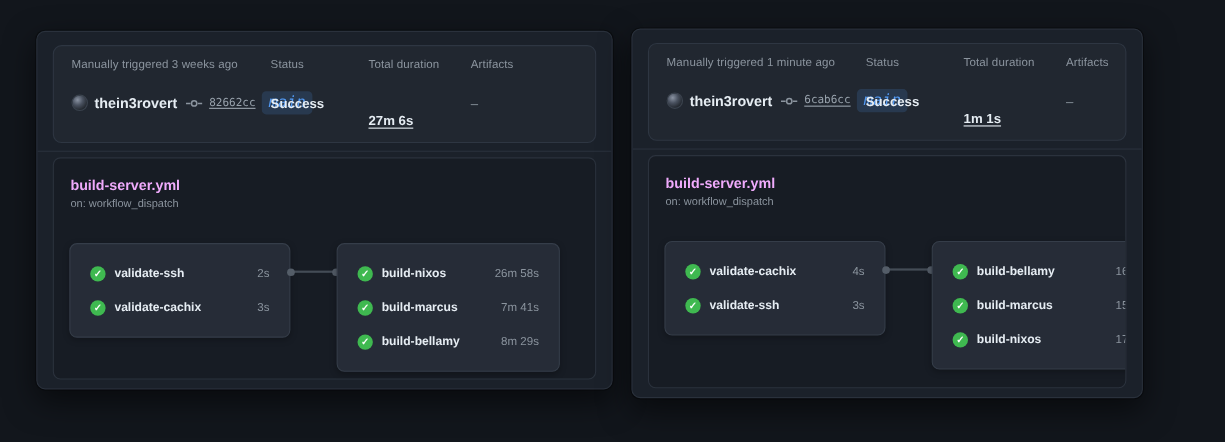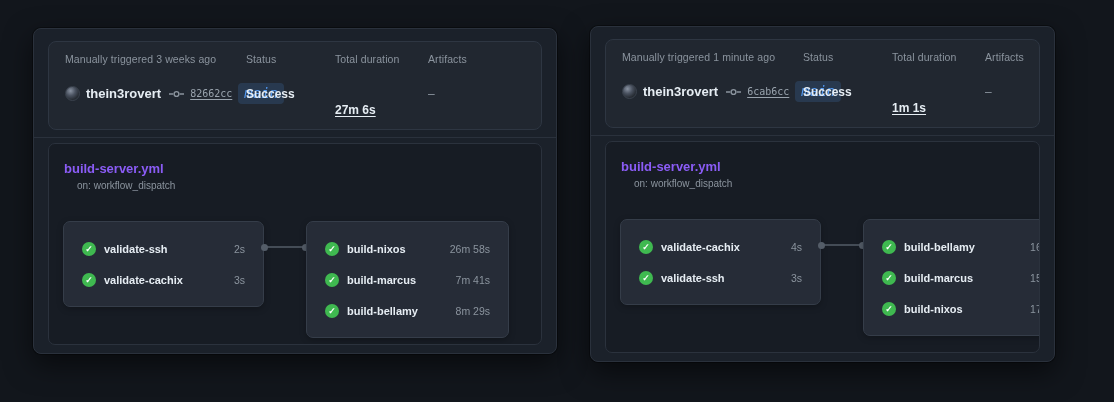--- a/index.html
+++ b/index.html
@@ -18,21 +18,21 @@
     background: #1b212a;
     border: 1px solid #2a313c;
     border-radius: 8px;
     box-shadow: 0 0 0 1px rgba(0,0,0,.35), 0 10px 28px rgba(0,0,0,.55);
     display: flex;
     flex-direction: column;
     padding: 12px 14px 8px 14px;
     overflow: hidden;
   }
   .window-left  { left: 33px;  top: 28px; width: 524px; height: 326px; }
-  .window-right { left: 590px; top: 26px; width: 465px; height: 336px; }
+  .window-right { left: 574px; top: 26px; width: 465px; height: 336px; }
 
   
   .run-header {
     background: #212730;
     border: 1px solid #2e3642;
     border-radius: 8px;
     padding: 11px 16px 12px 16px;
     display: grid;
     grid-template-columns: 181px 89px 93px 1fr;
     grid-template-rows: auto auto;
@@ -81,22 +81,22 @@
   .panel {
     margin-top: 5px;
     flex: 1 1 auto;
     background: #171c24;
     border: 1px solid #2b323d;
     border-radius: 7px;
     position: relative;
     padding: 17px 15px;
     overflow: hidden;
   }
-  .wf-title { font-size: 13px; font-weight: bold; color: #8b5cf6; }
-  .wf-sub { font-size: 10px; color: #8b949e; margin-top: 4px; margin-left: 13px; }
+  .wf-title { font-size: 13px; font-weight: bold; color: #f0abfc; }
+  .wf-sub { font-size: 10px; color: #8b949e; margin-top: 4px; }
 
   .graph { position: absolute; left: 0; top: 0; right: 0; bottom: 0; }
 
   .job-card {
     position: absolute;
     background: #262c37;
     border: 1px solid #353d49;
     border-radius: 7px;
     padding: 11px 0;
     box-shadow: 0 2px 6px rgba(0,0,0,.25);

